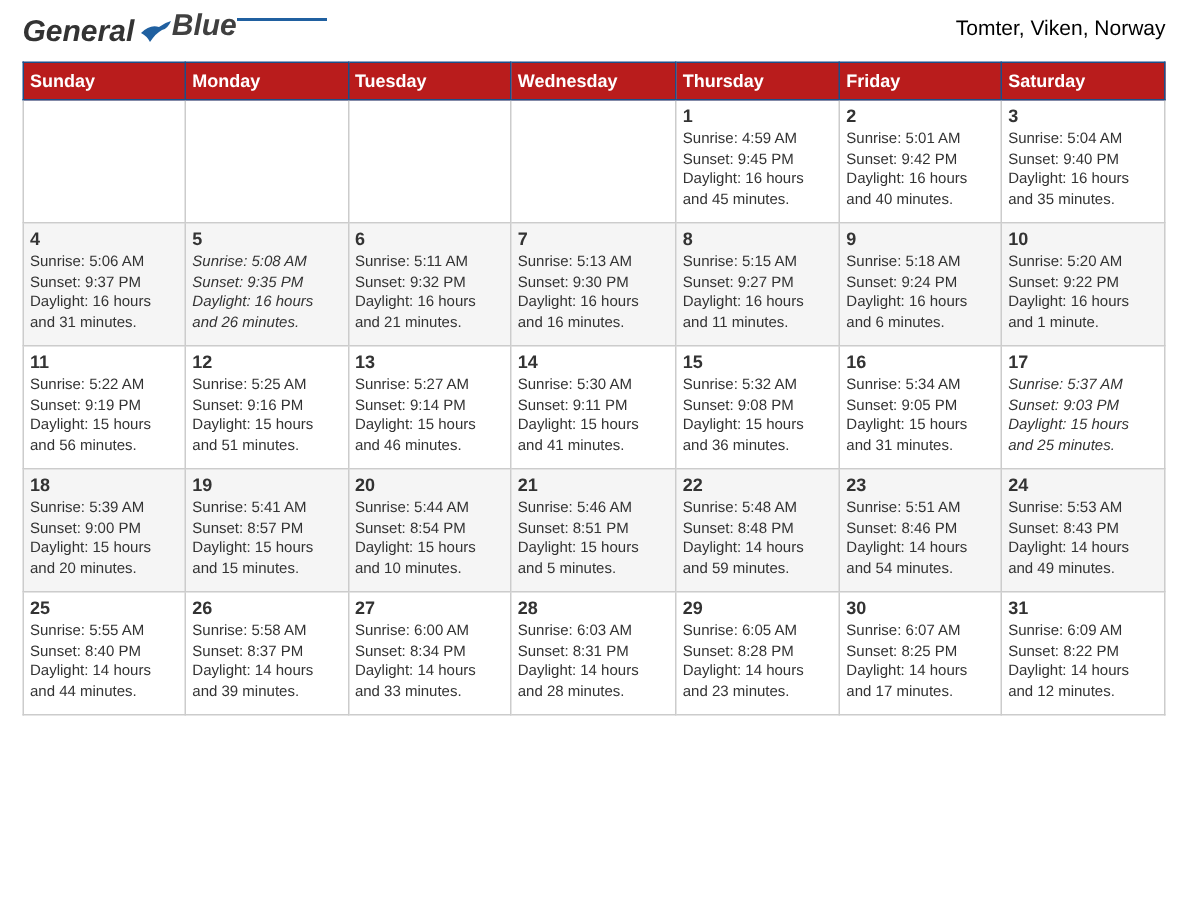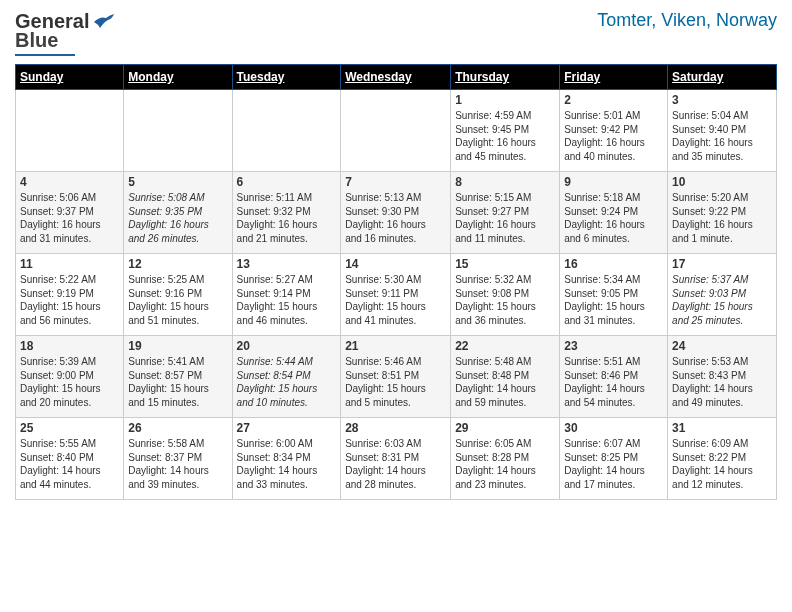--- a/index.html
+++ b/index.html
@@ -11,56 +11,56 @@
       padding: 10px 15px;
     }
     .header {
       display: flex;
       justify-content: space-between;
       align-items: flex-start;
       margin-bottom: 8px;
     }
     .logo {
       display: flex;
-      flex-direction: column;
+      flex-direction: row;
       align-items: flex-start;
+      font-style: italic;
     }
     .logo-line {
       width: 60px;
       height: 2px;
       background: #2060a0;
       margin-top: 2px;
     }
     .title-section {
       text-align: right;
     }
     .month-title {
       font-size: 36px;
       font-weight: bold;
       color: #333;
       line-height: 1.1;
     }
     .location {
-      font-size: 18px;
-      color: #0369a1;
+      font-size: 14px;
+      color: #000000;
     }
     table {
       width: 100%;
       border-collapse: collapse;
       font-size: 10.5px;
     }
     thead tr th {
-      background: #000000;
+      background: #b91c1c;
       color: #fff;
       padding: 5px 4px;
       text-align: left;
       font-size: 12px;
       font-weight: bold;
       border: 1px solid #1a4f8a;
-      text-decoration: underline;
     }
     tbody tr td {
       border: 1px solid #ccc;
       vertical-align: top;
       padding: 3px 4px;
       height: 82px;
       width: 113px;
       background: #fff;
     }
     tbody tr:nth-child(even) td {
@@ -253,21 +253,21 @@
         </td>
         <td>
           <span class="day-number">19</span>
           <div class="day-info" style="white-space: pre-line;">Sunrise: 5:41 AM
 Sunset: 8:57 PM
 Daylight: 15 hours
 and 15 minutes.</div>
         </td>
         <td>
           <span class="day-number">20</span>
-          <div class="day-info" style="white-space: pre-line; font-style: italic;">Sunrise: 5:44 AM
+          <div class="day-info" style="white-space: pre-line;">Sunrise: 5:44 AM
 Sunset: 8:54 PM
 Daylight: 15 hours
 and 10 minutes.</div>
         </td>
         <td>
           <span class="day-number">21</span>
           <div class="day-info" style="white-space: pre-line;">Sunrise: 5:46 AM
 Sunset: 8:51 PM
 Daylight: 15 hours
 and 5 minutes.</div>

